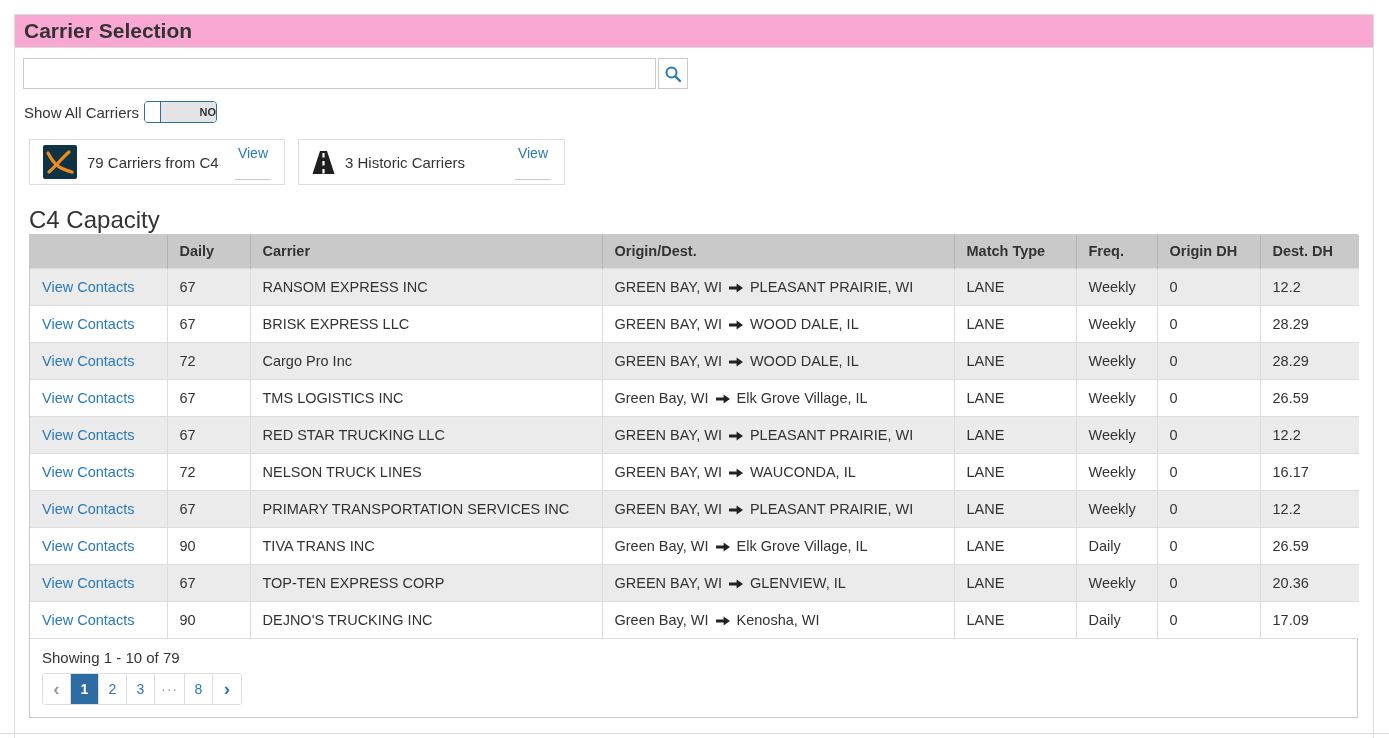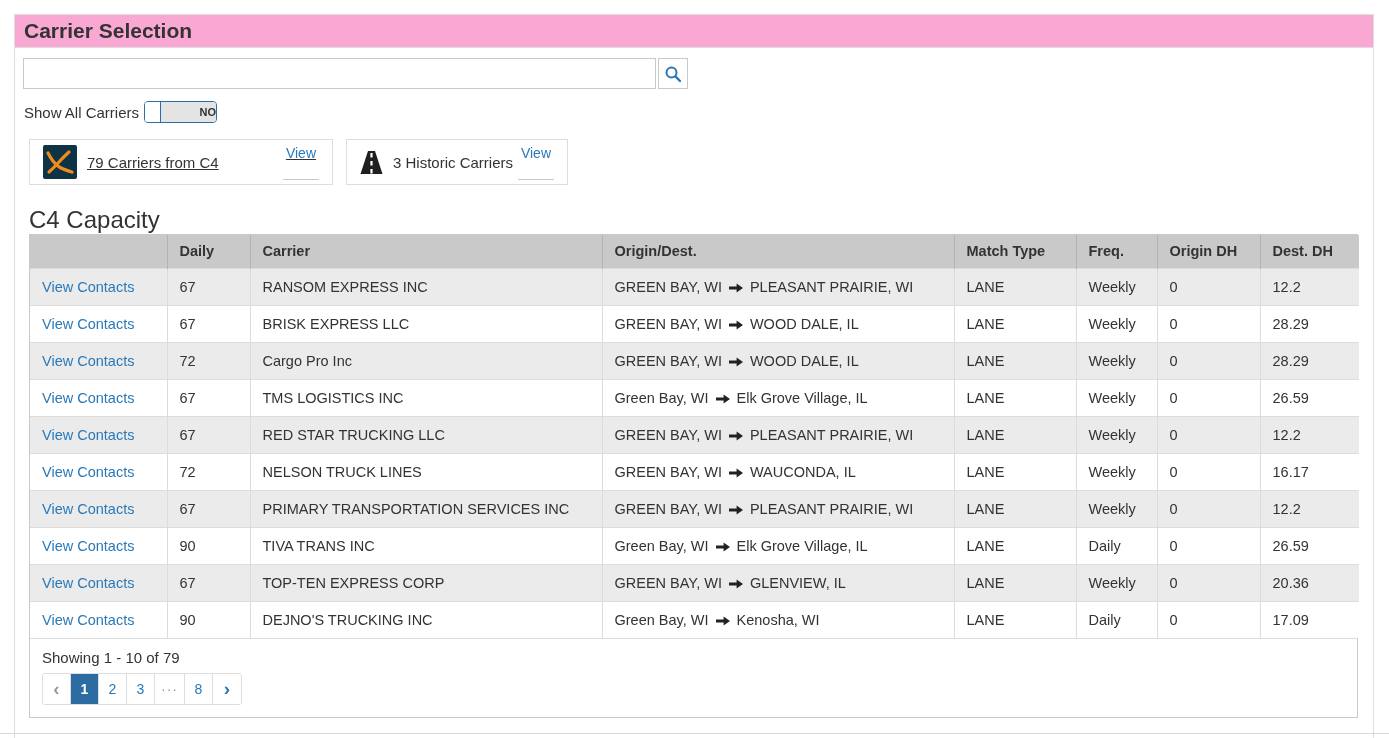--- a/index.html
+++ b/index.html
@@ -36,22 +36,22 @@
   .toggle .knob { width:34px; background:#fff; border-right:1px solid #2e6da4; }
   .toggle .state {
     flex:1; background:#e4e4e4; font-size:11px; font-weight:bold; color:#333;
     display:flex; align-items:center; justify-content:center;padding-left:39px;
   }
   .cards { position:absolute; left:14px; top:124px; display:flex; gap:13px; }
   .card {
     height:46px; border:1px solid #ddd; background:#fff; display:flex; align-items:center;
     box-sizing:border-box; padding:0 13px;
   }
-  .card.c4 { width:304px;text-decoration:underline; }
-  .card.historic { width:222px; }
+  .card.c4 { width:256px; }
+  .card.historic { width:267px; }
   .card .label { font-size:15px; color:#333; margin-left:10px; white-space:nowrap; }
   .view-link {
     margin-left:auto; color:#2979b9; font-size:14px; text-decoration:none;
     border-bottom:1px solid #c9c9c9; padding:0 3px 18px; cursor:pointer;
   }
   .section-title { position:absolute; left:14px; top:192px; font-size:24px; line-height:26px; color:#333; font-weight:normal; }
   .table-wrap {
     position:absolute; left:14px; top:219px; width:1329px;
     border:1px solid #c9c9c9; box-sizing:border-box; background:#fff;
   }

